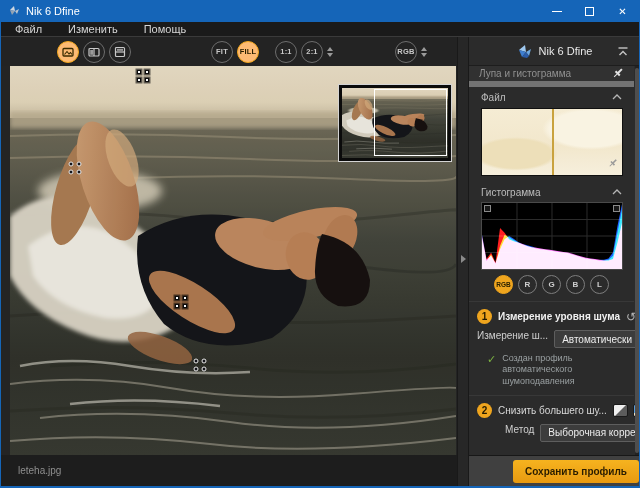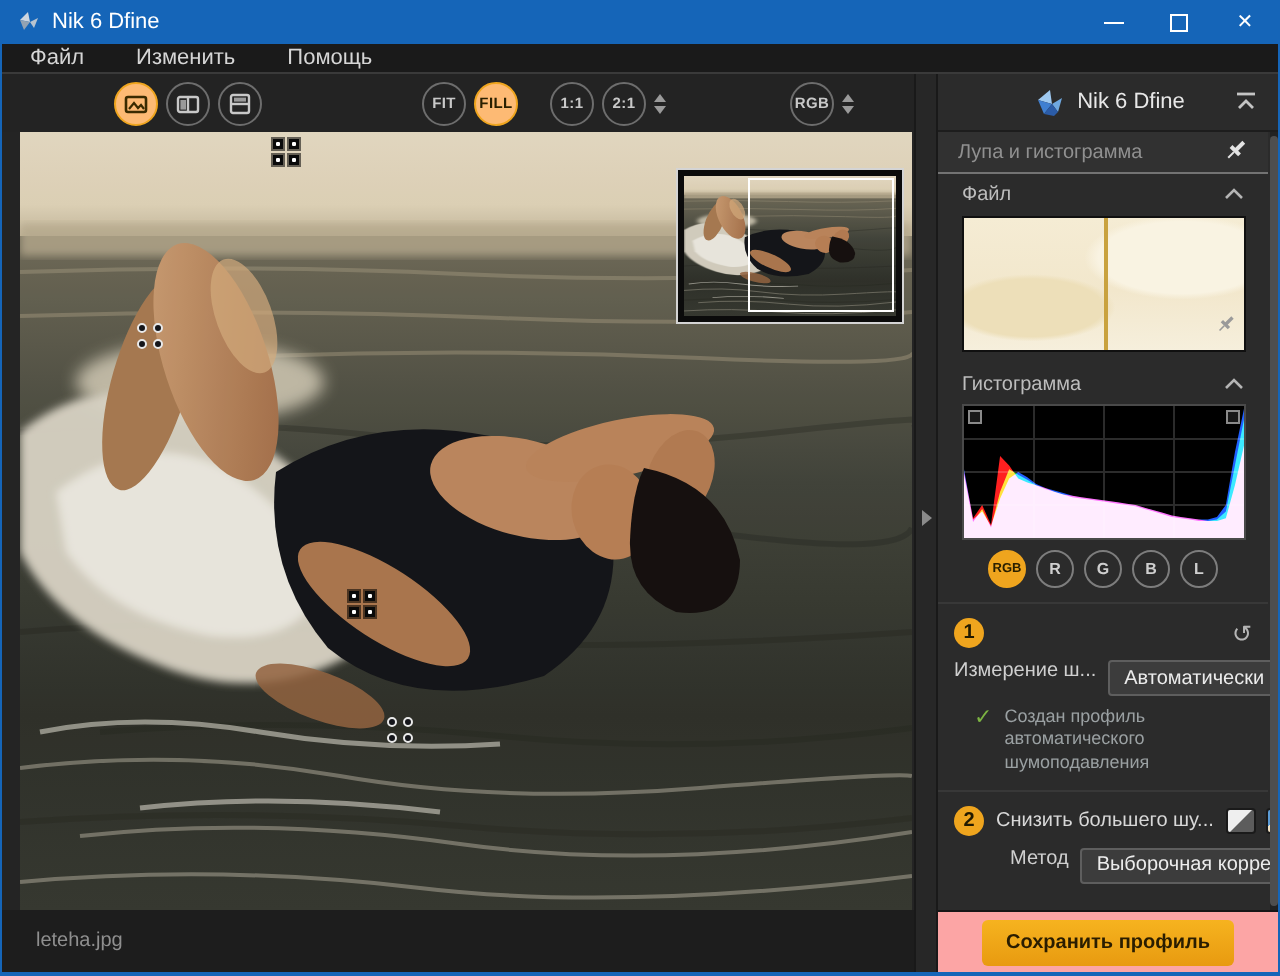--- a/index.html
+++ b/index.html
@@ -59,21 +59,21 @@
 
   
   .panel { width:170px; display:flex; flex-direction:column; background:#2b2b2b; position:relative; }
   .panel-header { height:29px; display:flex; align-items:center; justify-content:center; gap:7px; border-bottom:1px solid #1d1d1d; flex:0 0 auto; }
   .panel-header .ph-title { color:#e8e8e8; font-size:11px; }
   .panel-header .collapse { position:absolute; right:10px; }
   .panel-scroll { flex:1; overflow:hidden; padding-right:5px; }
   .vscroll { position:absolute; right:0; top:29px; bottom:31px; width:4px; background:#222; }
   .vscroll .thumb { position:absolute; top:2px; bottom:2px; left:0; right:0; background:#4e4e4e; border-radius:2px; }
 
-  .lh-row { height:21px; display:flex; align-items:center; padding:0 10px; background:#313131; border-bottom:1px solid #737373; }
+  .lh-row { height:21px; display:flex; align-items:center; padding:0 10px; background:#313131; border-bottom:6px solid #737373; }
   .lh-row span { color:#909090; font-size:10px; }
   .lh-row .pin { margin-left:auto; }
   .sec-label { height:20px; display:flex; align-items:center; padding:0 12px; }
   .sec-label span { color:#bdbdbd; font-size:10px; }
   .sec-label svg { margin-left:auto; }
 
   .loupe { width:142px; height:68px; margin:1px auto 6px; border:1px solid #101010; position:relative;
     background:
       radial-gradient(ellipse 60px 24px at 24% 68%, #eddfb9 0 60%, transparent 70%),
       radial-gradient(ellipse 70px 30px at 78% 30%, #f9f3e2 0 60%, transparent 70%),
@@ -110,21 +110,21 @@
   .dropdown .dval { color:#ececec; font-size:10px; white-space:nowrap; }
   .dropdown .spinner { margin-left:auto; }
   .dropdown .spinner i.up { border-bottom-width:3px; } .dropdown .spinner i.dn { border-top-width:3px; }
 
   .measure-btn { display:block; margin:3px auto 4px; background:#5c440f; color:#b07f17; border:none; border-radius:3px;
     font-size:10px; padding:4px 16px; font-family:inherit; }
   .status-line { display:flex; gap:6px; padding:2px 8px 6px 18px; }
   .status-line .check { color:#7cb342; font-size:11px; line-height:1.2; }
   .status-line .txt { color:#9aa0a2; font-size:9px; line-height:1.25; max-width:124px; }
 
-  .panel-footer { height:31px; border-top:1px solid #171717; background:#fca5a5; display:flex; align-items:center; justify-content:center; flex:0 0 auto; }
+  .panel-footer { height:31px; border-top:1px solid #171717; background:#404040; display:flex; align-items:center; justify-content:flex-end; flex:0 0 auto; }
   .save-btn { background:linear-gradient(180deg,#f6b31f,#e89a10); color:#2a1d00; border:none; border-radius:3px;
     font-size:10px; font-weight:bold; padding:6px 12px; font-family:inherit; }
 </style>
 </head>
 <body>
 
 <svg width="0" height="0" style="position:absolute">
   <defs>
     <linearGradient id="waterGrad" x1="0" y1="0" x2="0" y2="1">
       <stop offset="0" stop-color="#938b76"></stop>
@@ -392,20 +392,21 @@
           <div class="chan">R</div>
           <div class="chan">G</div>
           <div class="chan">B</div>
           <div class="chan">L</div>
         </div>
 
         <div class="sep"></div>
 
         <div class="step-head">
           <div class="step-num">1</div>
+          <span class="step-title">Измерение уровня шума</span>
           <div class="step-icons">
             <span class="reset-ic">↺</span>
 
           </div>
         </div>
         <div class="form-row">
           <span class="form-label">Измерение ш...</span>
           <div class="dropdown" style="flex:1">
             <span class="dval">Автоматически</span>
             <div class="spinner">

